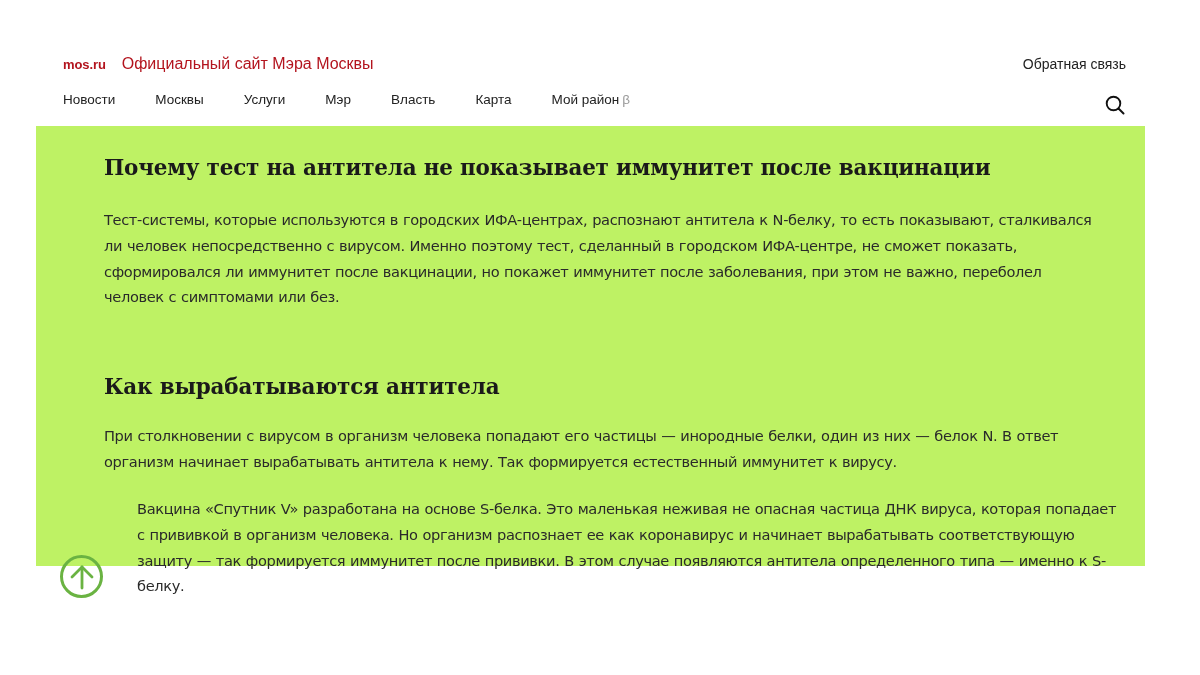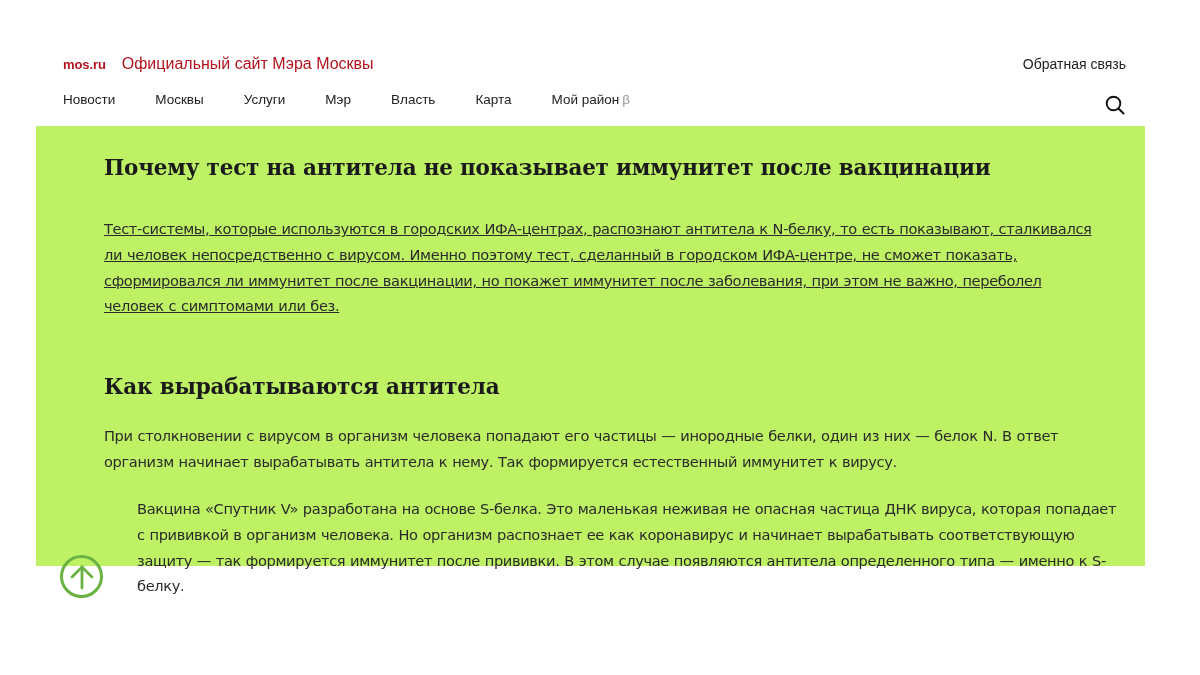--- a/index.html
+++ b/index.html
@@ -43,21 +43,21 @@
       font-weight: bold; font-size: 21.5px; color: #1a1a1a; letter-spacing: -0.2px;
       white-space: nowrap;
     }
     .h-1 { position: absolute; top: 29px; }
     .h-2 { position: absolute; top: 248px; }
     p {
       font-family: "DejaVu Sans", "Liberation Sans", sans-serif;
       font-size: 14.6px; line-height: 25.8px; color: #2a2a2a;
       letter-spacing: -0.35px; word-spacing: 0.5px;
     }
-    .p-1 { position: absolute; top: 90px; width: 990px; text-decoration: underline; }
+    .p-1 { position: absolute; top: 81px; width: 990px; }
     .p-2 { position: absolute; top: 297px; width: 990px; }
     .p-3 { position: absolute; top: 370px; width: 990px; margin-left: 33px; }
 
     .scroll-top {
       position: absolute; left: 60px; top: 555px; width: 43px; height: 43px;
       border: 3px solid #6ab342; border-radius: 50%; background: transparent;
       cursor: pointer; display: flex; align-items: center; justify-content: center;
     }
   </style>
 </head>

